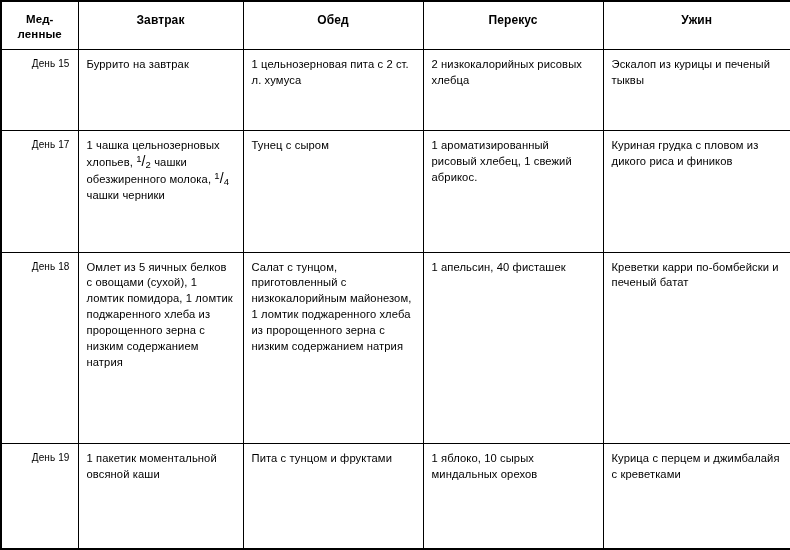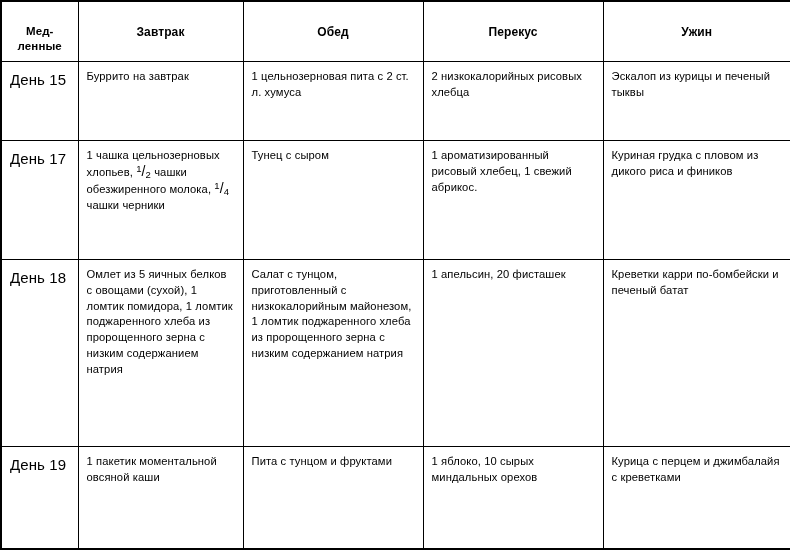--- a/index.html
+++ b/index.html
@@ -32,33 +32,33 @@
     vertical-align: top;
     padding: 7px 8px 6px 8px;
     font-size: 11.2px;
     line-height: 1.42;
     letter-spacing: 0.1px;
   }
   #meal-table thead th {
     text-align: center;
     font-weight: bold;
     font-size: 12px;
-    padding-top: 22px;
+    padding-top: 10px;
     padding-bottom: 6px;
     height: 30px;
     vertical-align: top;
   }
   #meal-table thead th.day-head {
     font-size: 11.5px;
     line-height: 1.34;
   }
   #meal-table tbody td.day-cell {
-    text-align: left;
+    text-align: right;
     white-space: nowrap;
-    font-size: 15px;
+    font-size: 10px;
   }
   
   #meal-table {
     border: 2px solid #000000;
   }
   .r15 td { height: 53px; }
   .r16 td { height: 85px; }
   .r17 td { height: 86px; margin-top: 28px; }
   .r18 td { height: 144px; }
   .r19 td { height: 72px; }
@@ -126,21 +126,21 @@
         </td>
       <td>Тунец с сыром</td>
       <td>1 ароматизированный рисовый хлебец, 1 свежий абрикос.</td>
       <td>Куриная грудка с пловом из дикого риса и фиников</td>
     </tr>
 
     <tr class="r18">
       <td class="day-cell">День 18</td>
       <td>Омлет из 5 яичных белков с овощами (сухой), 1 ломтик помидора, 1 ломтик поджаренного хлеба из пророщенного зерна с низким содержанием натрия</td>
       <td>Салат с тунцом, приготовленный с низкокалорийным майонезом, 1 ломтик поджаренного хлеба из пророщенного зерна с низким содержанием натрия</td>
-      <td>1 апельсин, 20 фисташек</td>
+      <td>1 апельсин, 40 фисташек</td>
       <td>Креветки карри по-бомбейски и печеный батат</td>
     </tr>
 
     <tr class="r19">
       <td class="day-cell">День 19</td>
       <td>1 пакетик моментальной овсяной каши</td>
       <td>Пита с тунцом и фруктами</td>
       <td>1 яблоко, 10 сырых миндальных орехов</td>
       <td>Курица с перцем и джимбалайя с креветками</td>
     </tr>

